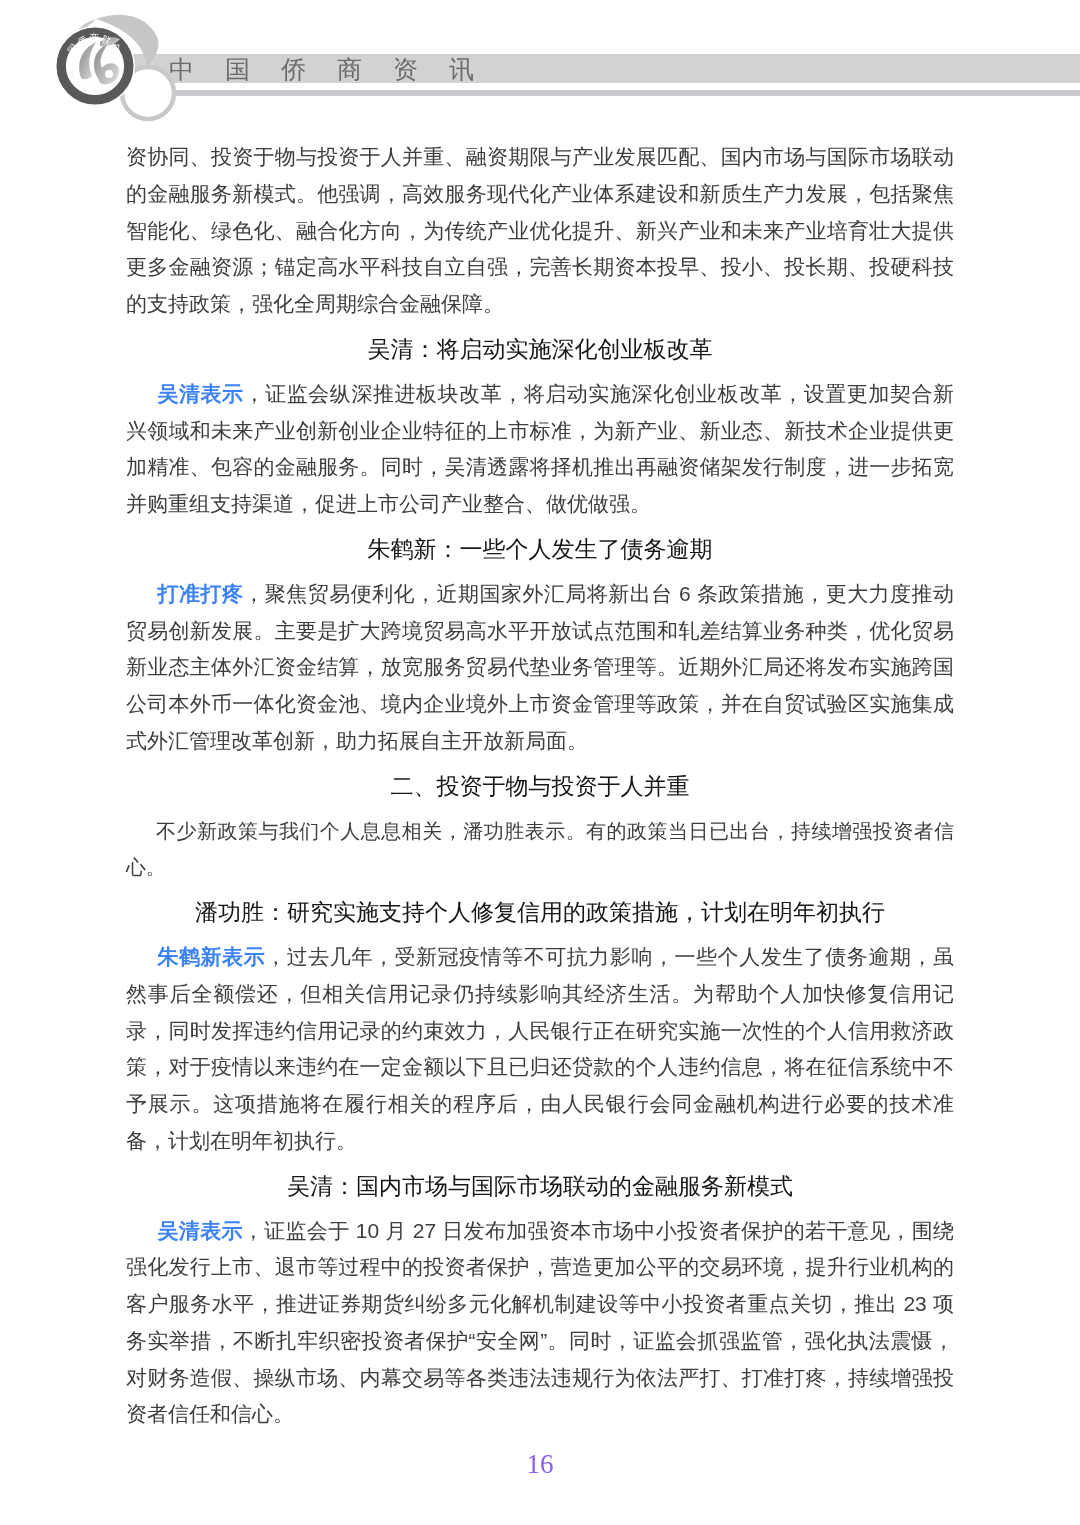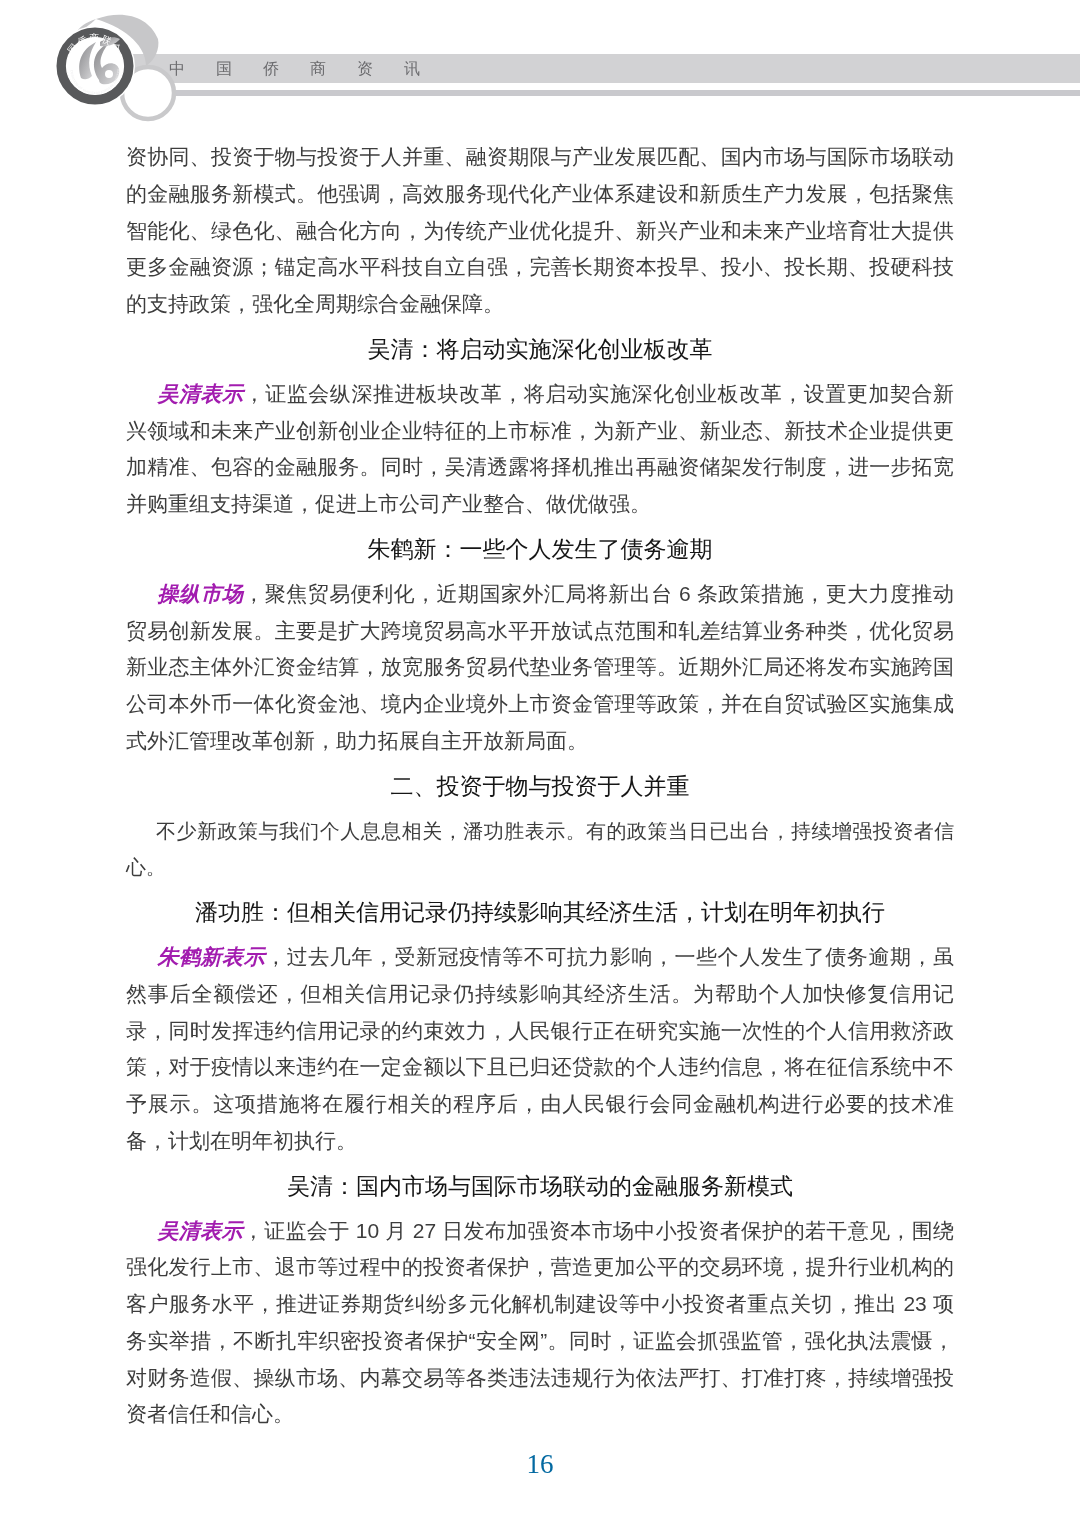--- a/index.html
+++ b/index.html
@@ -20,21 +20,21 @@
   }
   .banner-underline {
     position: absolute;
     left: 157px; right: 0; top: 90px; height: 6px;
     background: #c9c9cd;
   }
   .banner-title {
     position: absolute;
     left: 169px; top: 54px; height: 18px;
     line-height: 30px;
-    font-size: 16px;
+    font-size: 25px;
     letter-spacing: 31px;
     color: #6b6b6e;
     white-space: nowrap;
   }
   .logo-svg {
     position: absolute;
     left: 34px; top: 8px;
     width: 164px; height: 116px;
   }
   
@@ -42,37 +42,37 @@
     position: absolute;
     left: 118px; top: 131px; width: 844px;
     font-size: 21px;
     line-height: 36.75px;
     color: #3d3d3d;
     text-align: justify;
   }
   .para { margin: 8px; }
   .para.indent { text-indent: 1.5em; }
   .para.tight { font-size: 20px; letter-spacing: -0.3px; }
-  .lead { font-weight: bold; color: #a21caf; font-style: italic; }
+  .lead { font-weight: bold; color: #3b82f6; }
   .heading {
     margin: 5px 0 6px 0;
     font-size: 23px;
     line-height: 37px;
     font-weight: normal;
     color: #161616;
     text-align: center;
   }
   
   .page-number {
     position: absolute;
     left: 0; top: 1449px; width: 100%;
     text-align: center;
     font-family: "Liberation Serif", "DejaVu Serif", serif;
     font-size: 27px;
-    color: #0369a1;
+    color: #8b5cf6;
   }
 </style>
 </head>
 <body>
 
 <div class="page">
 
   <header>
     <div class="banner-bar"></div>
     <div class="banner-underline"></div>
@@ -120,27 +120,27 @@
   <main class="article">
 
     <p class="para"><span>资协同、投资于物与投资于人并重、融资期限与产业发展匹配、国内市场与国际市场联动的金融服务新模式。他强调，高效服务现代化产业体系建设和新质生产力发展，包括聚焦智能化、绿色化、融合化方向，为传统产业优化提升、新兴产业和未来产业培育壮大提供更多金融资源；锚定高水平科技自立自强，完善长期资本投早、投小、投长期、投硬科技的支持政策，强化全周期综合金融保障。</span></p>
 
     <h2 class="heading">吴清：将启动实施深化创业板改革</h2>
 
     <p class="para indent"><strong class="lead">吴清表示</strong><span>，证监会纵深推进板块改革，将启动实施深化创业板改革，设置更加契合新兴领域和未来产业创新创业企业特征的上市标准，为新产业、新业态、新技术企业提供更加精准、包容的金融服务。同时，吴清透露将择机推出再融资储架发行制度，进一步拓宽并购重组支持渠道，促进上市公司产业整合、做优做强。</span></p>
 
     <h2 class="heading">朱鹤新：一些个人发生了债务逾期</h2>
 
-    <p class="para indent"><strong class="lead">操纵市场</strong><span>，聚焦贸易便利化，近期国家外汇局将新出台 6 条政策措施，更大力度推动贸易创新发展。主要是扩大跨境贸易高水平开放试点范围和轧差结算业务种类，优化贸易新业态主体外汇资金结算，放宽服务贸易代垫业务管理等。近期外汇局还将发布实施跨国公司本外币一体化资金池、境内企业境外上市资金管理等政策，并在自贸试验区实施集成式外汇管理改革创新，助力拓展自主开放新局面。</span></p>
+    <p class="para indent"><strong class="lead">打准打疼</strong><span>，聚焦贸易便利化，近期国家外汇局将新出台 6 条政策措施，更大力度推动贸易创新发展。主要是扩大跨境贸易高水平开放试点范围和轧差结算业务种类，优化贸易新业态主体外汇资金结算，放宽服务贸易代垫业务管理等。近期外汇局还将发布实施跨国公司本外币一体化资金池、境内企业境外上市资金管理等政策，并在自贸试验区实施集成式外汇管理改革创新，助力拓展自主开放新局面。</span></p>
 
     <h2 class="heading">二、投资于物与投资于人并重</h2>
 
     <p class="para indent tight"><span>不少新政策与我们个人息息相关，潘功胜表示。有的政策当日已出台，持续增强投资者信心。</span></p>
 
-    <h2 class="heading">潘功胜：但相关信用记录仍持续影响其经济生活，计划在明年初执行</h2>
+    <h2 class="heading">潘功胜：研究实施支持个人修复信用的政策措施，计划在明年初执行</h2>
 
     <p class="para indent"><strong class="lead">朱鹤新表示</strong><span>，过去几年，受新冠疫情等不可抗力影响，一些个人发生了债务逾期，虽然事后全额偿还，但相关信用记录仍持续影响其经济生活。为帮助个人加快修复信用记录，同时发挥违约信用记录的约束效力，人民银行正在研究实施一次性的个人信用救济政策，对于疫情以来违约在一定金额以下且已归还贷款的个人违约信息，将在征信系统中不予展示。这项措施将在履行相关的程序后，由人民银行会同金融机构进行必要的技术准备，计划在明年初执行。</span></p>
 
     <h2 class="heading">吴清：国内市场与国际市场联动的金融服务新模式</h2>
 
     <p class="para indent"><strong class="lead">吴清表示</strong><span>，证监会于 10 月 27 日发布加强资本市场中小投资者保护的若干意见，围绕强化发行上市、退市等过程中的投资者保护，营造更加公平的交易环境，提升行业机构的客户服务水平，推进证券期货纠纷多元化解机制建设等中小投资者重点关切，推出 23 项务实举措，不断扎牢织密投资者保护“安全网”。同时，证监会抓强监管，强化执法震慑，对财务造假、操纵市场、内幕交易等各类违法违规行为依法严打、打准打疼，持续增强投资者信任和信心。</span></p>
 
   </main>
 
   <footer>

